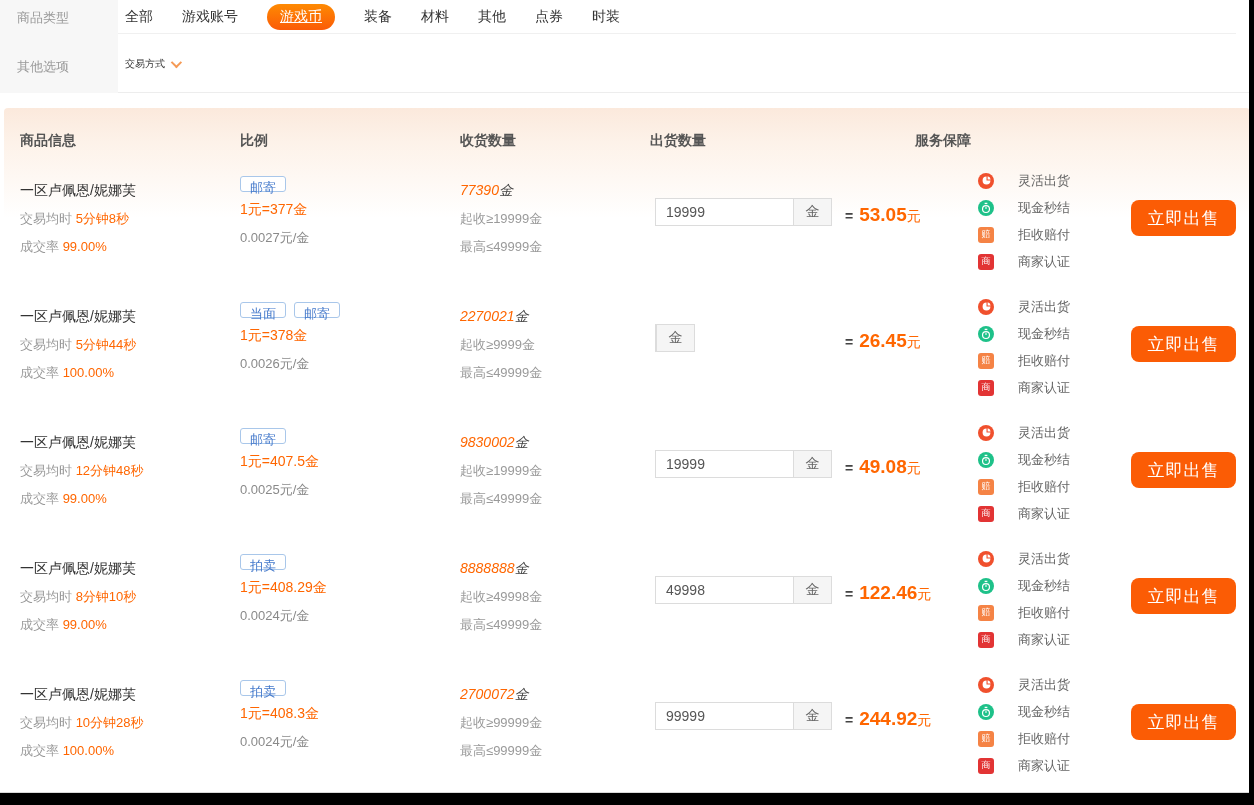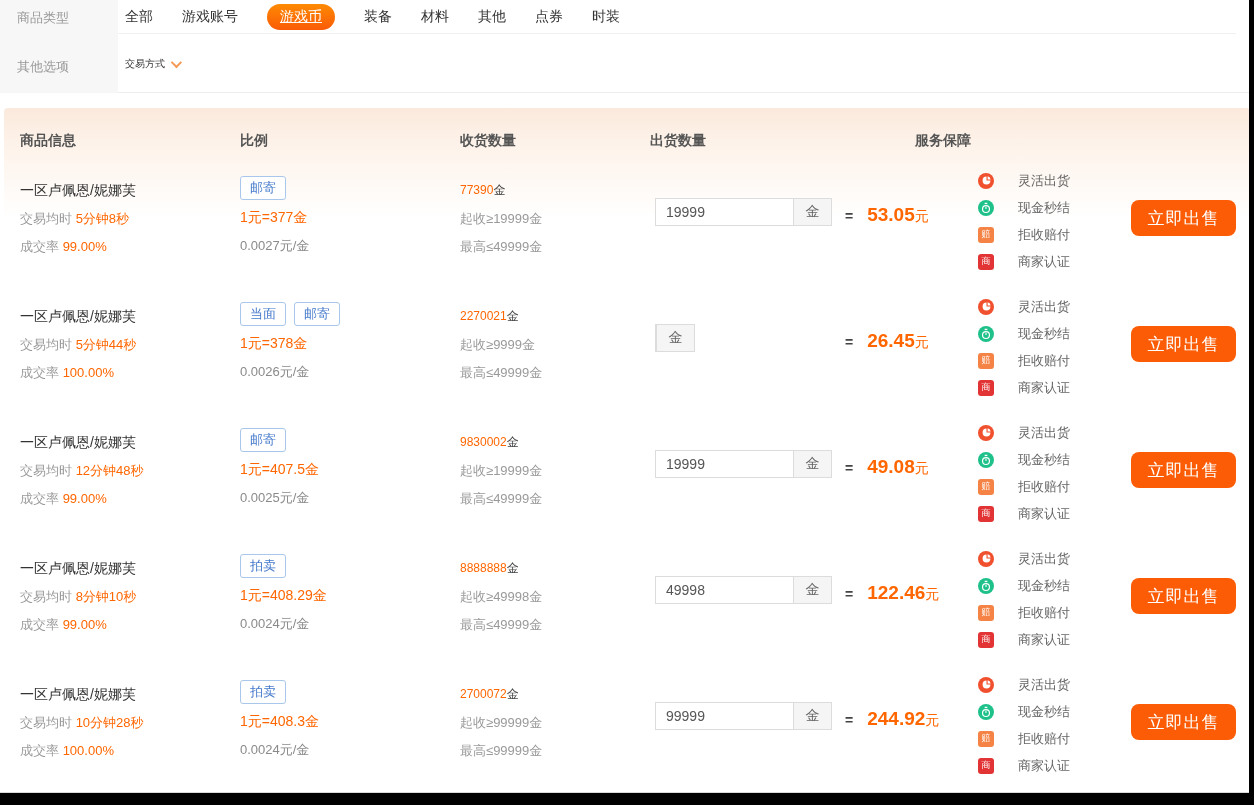--- a/index.html
+++ b/index.html
@@ -28,38 +28,38 @@
   .rows { position:relative; padding-top:6px; }
 
   .listing-row { position:relative; height:126px; }
   .c-info { position:absolute; left:16px; top:12px; }
   .row-name { font-size:14px; color:#333; height:16px; margin-bottom:12px; }
   .meta-line { font-size:13px; height:15px; margin-bottom:13px; }
   .meta-label { color:#9a9a9a; }
   .meta-val { color:#ff6600; }
 
   .c-ratio { position:absolute; left:236px; top:6px; }
-  .badge-list { display:flex; gap:8px; height:24px; margin-bottom:9px; }
+  .badge-list { display:flex; gap:8px; height:16px; margin-bottom:9px; }
   .badge { font-size:13px; color:#4479cb; border:1px solid #a9c7ea; background:#fff; border-radius:3px; padding:2px 9px; line-height:17px; }
   .ratio-line { font-size:14px; color:#ff6600; height:16px; margin-bottom:12px; }
   .unit-line { font-size:13px; color:#8a8a8a; }
 
   .c-receive { position:absolute; left:456px; top:12px; }
-  .stock-line { font-size:12px; height:16px; margin-bottom:12px; }
+  .stock-line { font-size:14px; height:16px; margin-bottom:12px;font-style:italic; }
   .stock-num { color:#ff6600; }
   .stock-unit { color:#444; }
   .limit-line { font-size:13px; color:#9a9a9a; height:15px; margin-bottom:13px; }
 
   .ship-group { position:absolute; left:651px; top:28px; display:inline-flex; border:1px solid #dcdcdc; height:28px; background:#fff; }
   .qty-input { width:137px; border:none; outline:none; padding:0 10px; font-size:14px; color:#555; font-family:inherit; }
   .qty-suffix { width:38px; background:#f5f5f5; border-left:1px solid #dcdcdc; color:#666; font-size:14px; display:flex; align-items:center; justify-content:center; }
 
   .price-wrap { position:absolute; left:841px; top:34px; white-space:nowrap; }
   .eq { font-size:14px; font-weight:bold; color:#444; margin-right:6px; }
-  .price-num { font-size:19px; font-weight:bold; color:#ff6600;margin-left:8px; }
+  .price-num { font-size:19px; font-weight:bold; color:#ff6600; }
   .price-unit { font-size:14px; color:#ff6600; }
 
   .service-list { position:absolute; left:974px; top:2px; }
   .service-item { display:flex; align-items:center; gap:24px; height:17px; margin-bottom:10px;justify-content:space-between; }
   .sicon { width:16px; height:16px; display:flex; align-items:center; justify-content:center; color:#fff; font-size:9px; flex:0 0 16px; }
   .sicon.circle { border-radius:50%; }
   .sicon.square { border-radius:3px; }
   .service-label { font-size:13px; color:#666; }
 
   .sell-btn { position:absolute; left:1127px; top:30px; width:105px; height:36px; background:#fb5c05; color:#fff; border:none;

